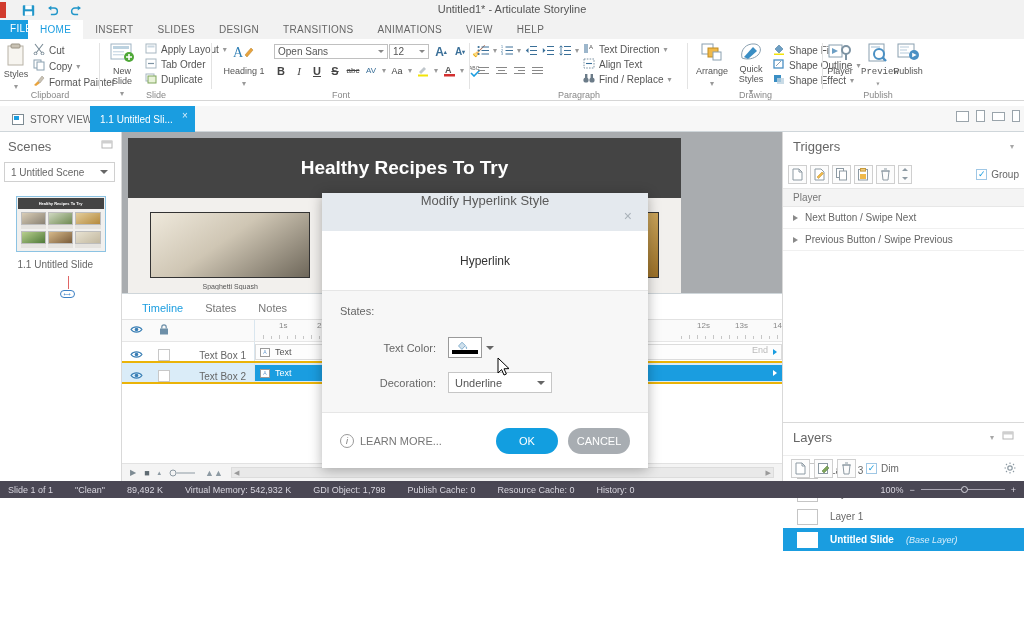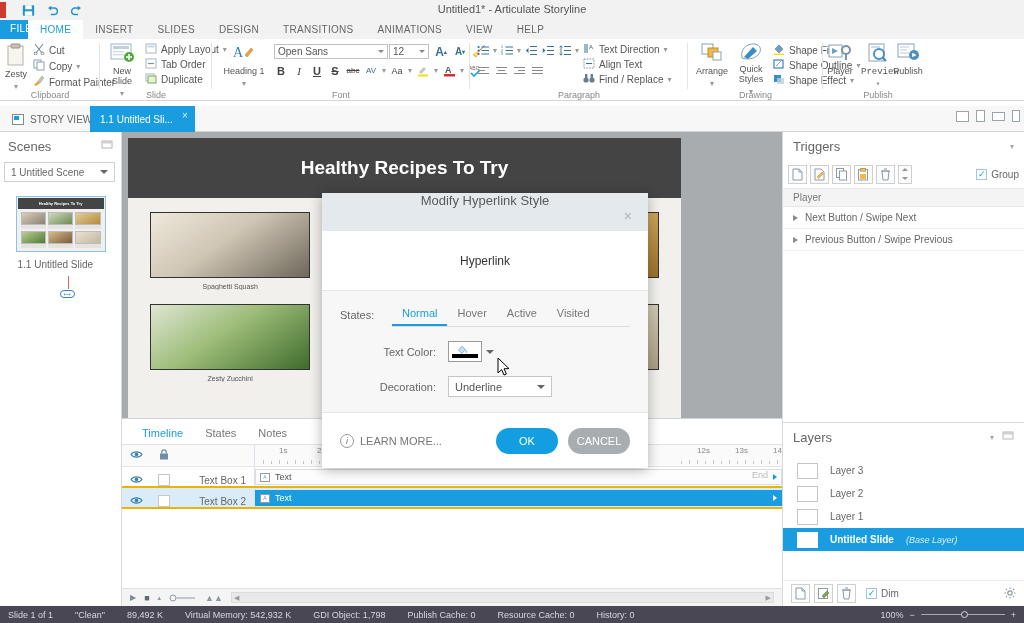--- a/index.html
+++ b/index.html
@@ -4,21 +4,21 @@
 <style>
   * { box-sizing: border-box; margin:0; padding:0; }
   html,body { width:1024px; height:623px; overflow:hidden; }
   body {
     font-family: "Liberation Sans", sans-serif;
     font-size: 11px;
     color: #444;
     background: #ffffff;
     -webkit-font-smoothing: antialiased;
   }
-  .app { position:relative; width:1024px; height:623px; }
+  .app { position:relative; width:1024px; height:498px; }
 
   
   .titlebar { position:absolute; left:0; top:0; width:1024px; height:20px; background:#f2f2f2; }
   .app-icon { position:absolute; left:0; top:2px; width:6px; height:16px; background:#d13b2e; }
   .qat { position:absolute; left:20px; top:2px; display:flex; gap:8px; align-items:center; }
   .qat-btn { width:16px; height:16px; display:flex; align-items:center; justify-content:center;
              color:#2196c9; font-size:13px; line-height:1; cursor:pointer; }
   .qat-btn svg { display:block; }
   .title-text { position:absolute; left:0; top:3px; width:1024px; text-align:center;
                 font-size:11px; color:#555; }
@@ -307,21 +307,21 @@
   </div>
 
   <div class="ribbon">
 
     <div class="rgroup g-clip">
       <div class="paste-big">
         <svg width="22" height="24" viewBox="0 0 22 24">
             <rect x="3" y="3" width="15" height="19" fill="#f7f5f0" stroke="#b8b2a6"></rect>
             <rect x="6" y="1" width="9" height="4" rx="1" fill="#c9c2b4" stroke="#9a9384"></rect>
           </svg>
-        <span class="smallcap">Zesty</span>
+        <span class="smallcap">Styles</span>
         <span class="dd">▾</span>
       </div>
       <div class="clip-list">
         <div class="ritem">
           <span class="ico">
             <svg width="12" height="12" viewBox="0 0 12 12">
                 <path d="M2 1 L9 10 M10 1 L3 10" stroke="#7a8b96" stroke-width="1.1" fill="none"></path>
                 <circle cx="2.5" cy="10.5" r="1.4" fill="none" stroke="#7a8b96"></circle>
                 <circle cx="9.5" cy="10.5" r="1.4" fill="none" stroke="#7a8b96"></circle>
               </svg>
@@ -1004,26 +1004,20 @@
       <div class="m-head">
         <span class="t">Modify Hyperlink Style</span>
         <span class="x">×</span>
       </div>
       <div class="m-preview">
         <span class="link">Hyperlink</span>
       </div>
       <div class="m-body">
         <div class="states-row">
           <span class="states-lbl">States:</span>
-          <div class="st-tabs">
-            <span class="st active">Normal</span>
-            <span class="st">Hover</span>
-            <span class="st">Active</span>
-            <span class="st">Visited</span>
-          </div>
         </div>
         <div class="frow">
           <span class="flbl">Text Color:</span>
           <span class="colorbtn">
             <span class="bucket">
               <svg width="13" height="11" viewBox="0 0 13 11">
                   <path d="M2.5 6 L6 2.2 L9.4 5.6 L5.9 9.4 Z" fill="#cfe0ec" stroke="#6d9fc4" stroke-width=".8"></path>
                   <path d="M9.6 5.8 C11 7 11.6 8 11 8.8 C10.4 9.6 9.4 8.8 9.6 5.8 Z" fill="#8bb6d4"></path>
                 </svg>
             </span>

